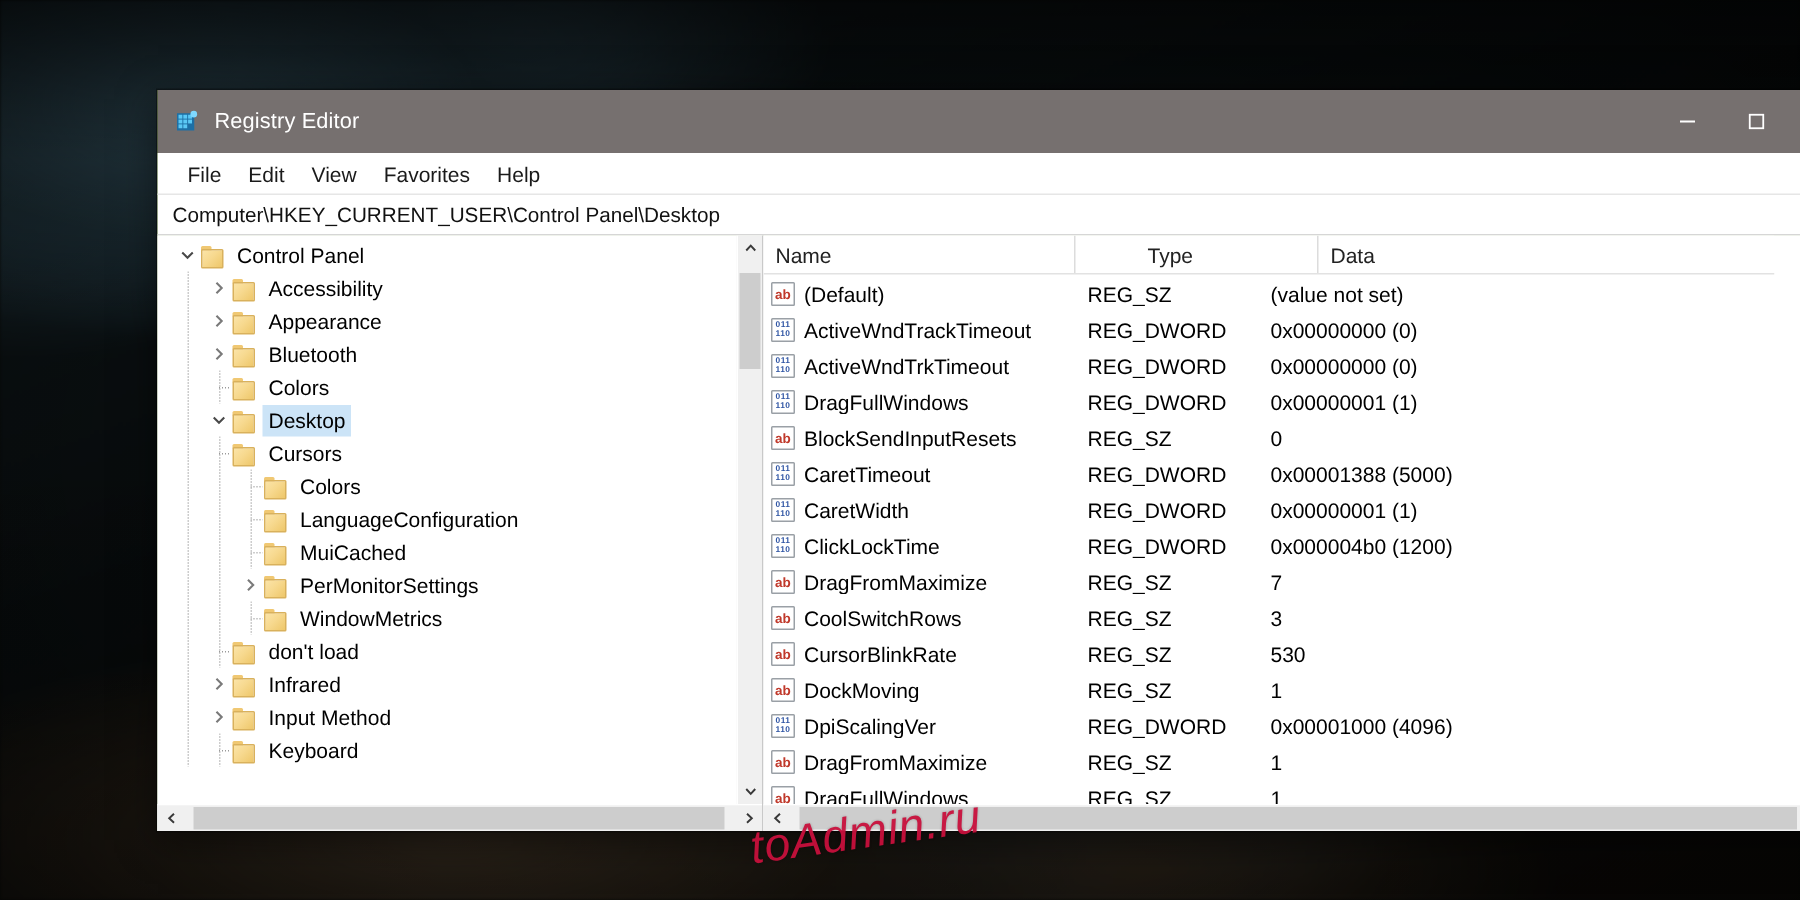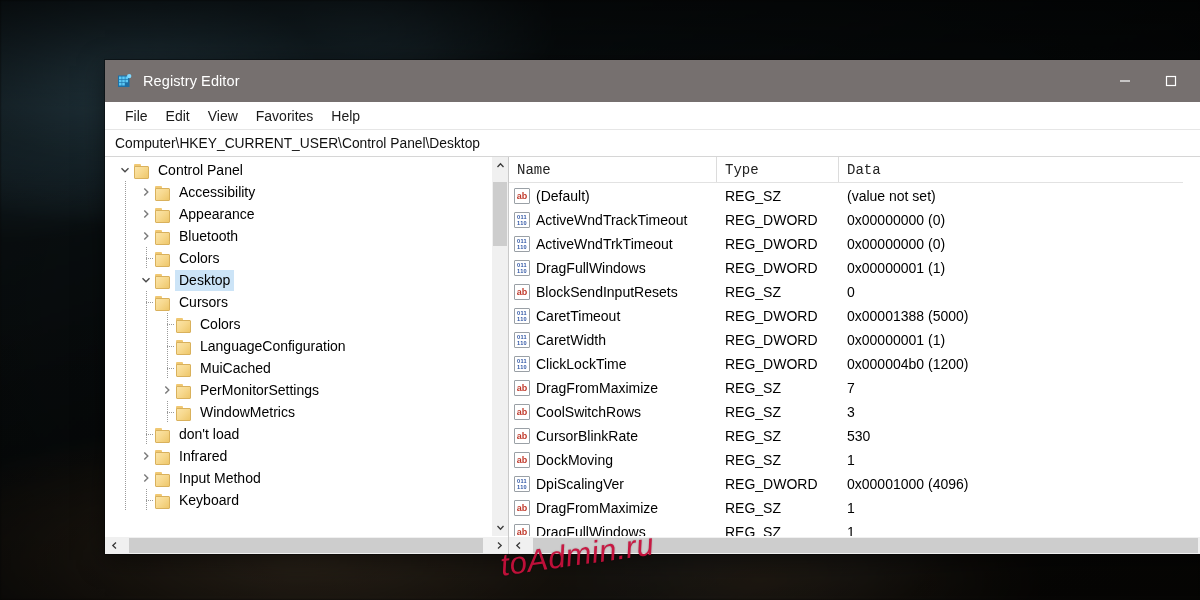--- a/index.html
+++ b/index.html
@@ -306,25 +306,24 @@
     align-items: stretch;
   }
   .lv-col {
     display: flex;
     align-items: center;
     font-size: 14px;
     color: #222222;
     padding-left: 8px;
     border-right: 1px solid #dcdcdc;
     position: relative;
-    font-family: Liberation Mono, monospace;
   }
   .lv-col:last-child { border-right: none; }
   .col-name { width: 208px; flex: 0 0 208px; }
-  .col-type { width: 122px; flex: 0 0 122px; }
+  .col-type { width: 122px; flex: 0 0 122px; margin-left: 40px; }
   .col-data { flex: 1 1 auto; }
 
   .lv-rows { padding-top: 1px; }
   .lv-row {
     height: 24px;
     display: flex;
     align-items: center;
     font-size: 14px;
     color: #000000;
     white-space: nowrap;

